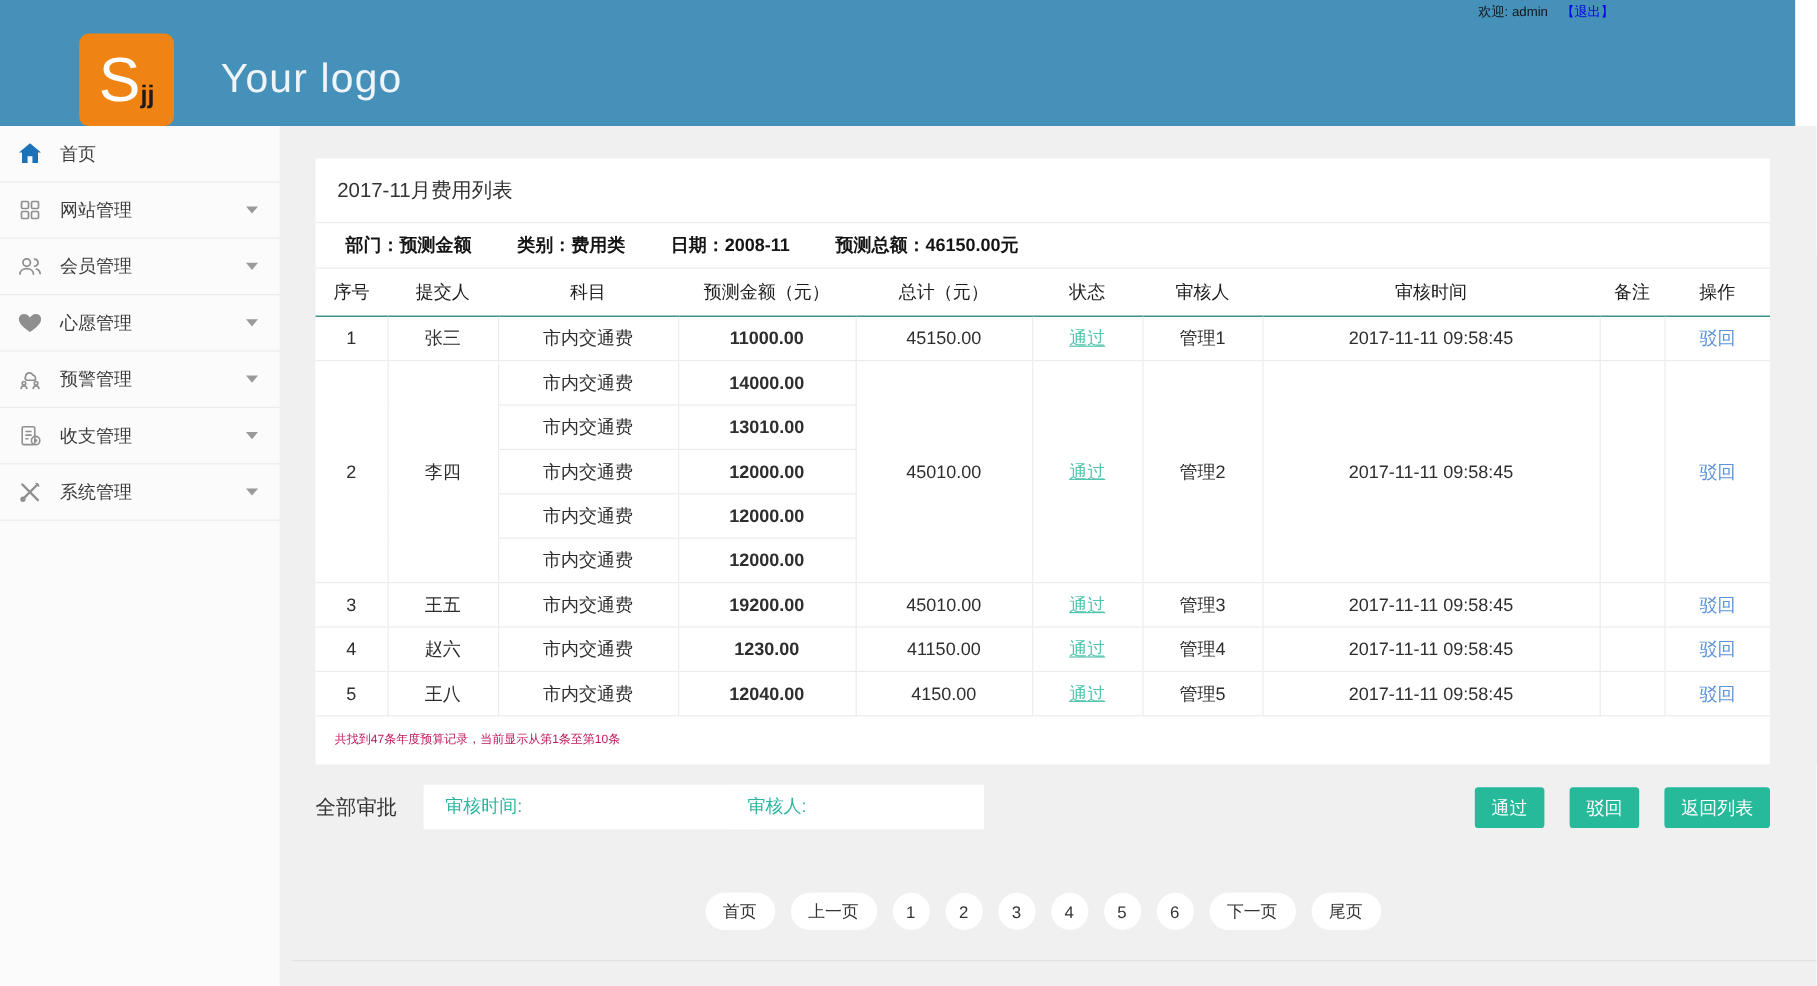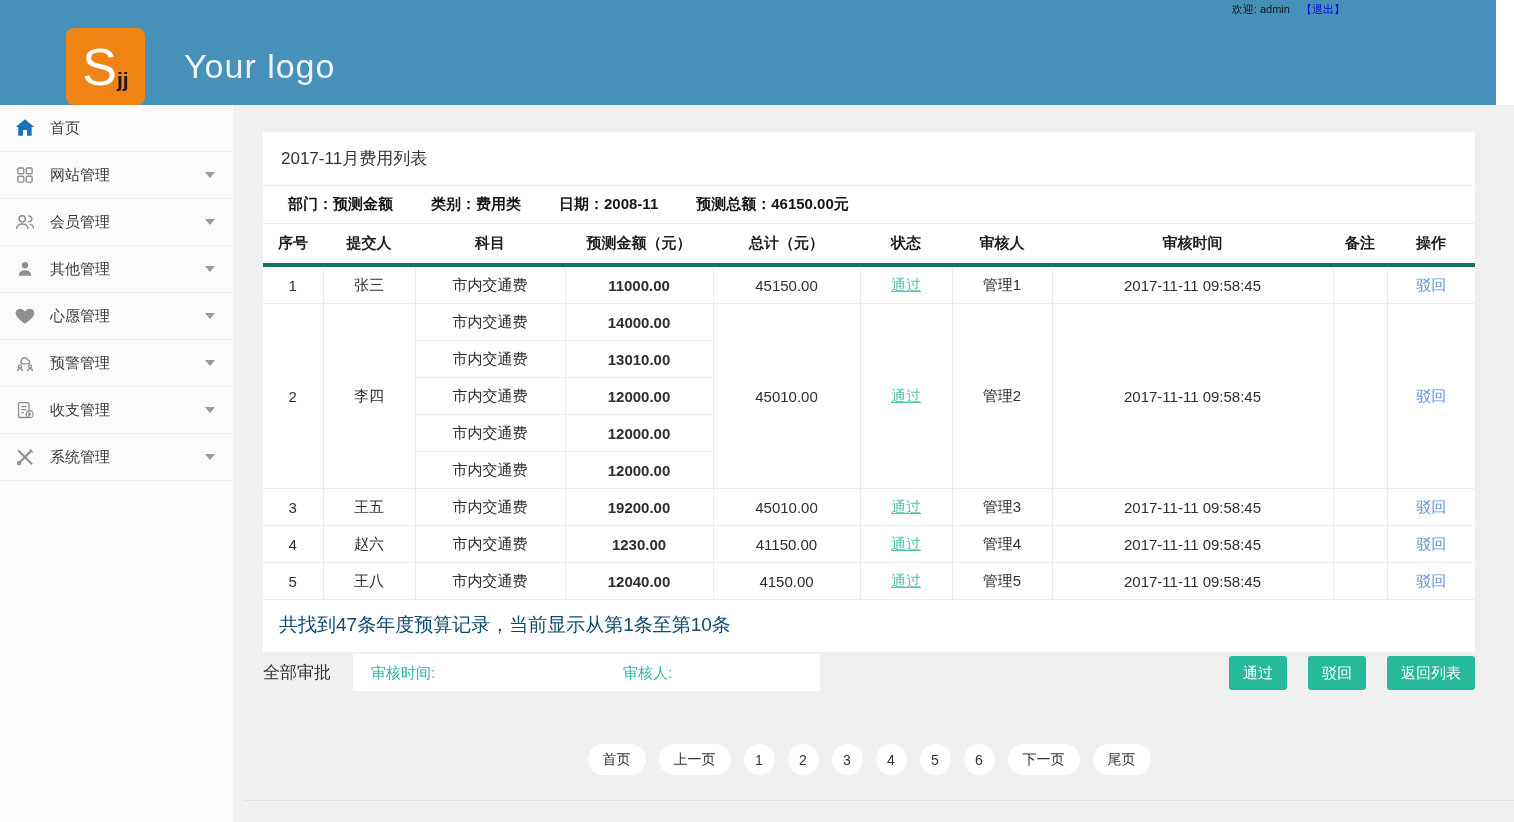--- a/index.html
+++ b/index.html
@@ -29,31 +29,31 @@
   
   .main{position:absolute;left:233px;top:105px;width:1281px;height:717px;background:#f0f0f0;}
   .panel{position:absolute;left:30px;top:27px;width:1212px;background:#ffffff;}
   .panel-title{height:53px;line-height:53px;padding-left:18px;font-size:17px;color:#333;
                border-bottom:1px solid #ececec;}
   .panel-info{height:37px;display:flex;align-items:center;padding-left:25px;gap:38px;
               border-bottom:1px solid #ececec;font-size:15px;font-weight:bold;color:#141414;}
   .panel-info .grp{white-space:nowrap;}
 
   table.budget{width:100%;border-collapse:collapse;table-layout:fixed;}
-  table.budget th{padding:0 2px;height:39px;font-size:15px;font-weight:bold;color:#1d1d1d;
-                  border-bottom:4px solid #0f766e;text-align:center;}
+  table.budget th{padding:0 2px;height:39px;font-size:15px;font-weight:normal;color:#1d1d1d;
+                  border-bottom:1px solid #0f766e;text-align:center;}
   table.budget td{border:1px solid #ececec;height:36px;padding:0 2px;font-size:15px;
                   color:#2e2e2e;text-align:center;background:#fff;}
   table.budget td:first-child{border-left:none;}
   table.budget td:last-child{border-right:none;}
   td.amount{text-align:right;padding-right:16px;font-weight:bold;}
   td.total{text-align:right;padding-right:15px;}
   a.status-link{color:#53c5ae;text-decoration:underline;cursor:pointer;}
   a.action-link{color:#5b94dd;text-decoration:none;cursor:pointer;}
-  .panel-summary{padding:12px 16px 14px;font-size:19px;color:#0c4a6e;}
+  .panel-summary{padding:12px 16px 14px;font-size:10px;color:#be185d;}
 
   
   .approve-label{position:absolute;left:30px;top:549px;height:37px;line-height:37px;
                  font-size:17px;color:#333;}
   .approve-input{position:absolute;top:549px;height:37px;border:none;outline:none;
                  background:#fff;font-size:15px;color:#2bb5a0;padding:0 0 0 18px;box-sizing:border-box;}
   .approve-input::placeholder{color:#2bb5a0;opacity:1;}
   #audit-time-input{left:120px;width:278px;}
   #auditor-input{left:372px;width:215px;}
   .approve-buttons{position:absolute;right:39px;top:551px;display:flex;gap:21px;}
@@ -113,30 +113,20 @@
       <div class="sidebar-item">
         <span class="icn">
           <svg viewBox="0 0 24 24" width="22" height="22" fill="none" stroke="#909090" stroke-width="1.6">
             <circle cx="9" cy="8.5" r="3.4"></circle>
             <path d="M2.8 19.5c0-3.4 2.8-5.4 6.2-5.4s6.2 2 6.2 5.4"></path>
             <path d="M15.5 5.6a3.1 3.1 0 110 6"></path>
             <path d="M17.2 14.3c2.4.5 4 2.3 4 4.8"></path>
           </svg>
         </span>
         <span class="lbl">会员管理</span>
-        <span class="caret"></span>
-      </div>
-      <div class="sidebar-item">
-        <span class="icn">
-          <svg viewBox="0 0 24 24" width="20" height="20" fill="#8f8f8f">
-            <circle cx="12" cy="7.5" r="3.8"></circle>
-            <path d="M4.5 20c0-4.1 3.3-6.4 7.5-6.4s7.5 2.3 7.5 6.4z"></path>
-          </svg>
-        </span>
-        <span class="lbl">其他管理</span>
         <span class="caret"></span>
       </div>
       <div class="sidebar-item">
         <span class="icn">
           <svg viewBox="0 0 24 24" width="22" height="22" fill="#8f8f8f">
             <path d="M12 20.5S3.8 15.3 2.2 10.7C1 7.2 3.2 4 6.6 4 9 4 10.9 5.5 12 7.2 13.1 5.5 15 4 17.4 4c3.4 0 5.6 3.2 4.4 6.7C20.2 15.3 12 20.5 12 20.5z"></path>
           </svg>
         </span>
         <span class="lbl">心愿管理</span>
         <span class="caret"></span>

